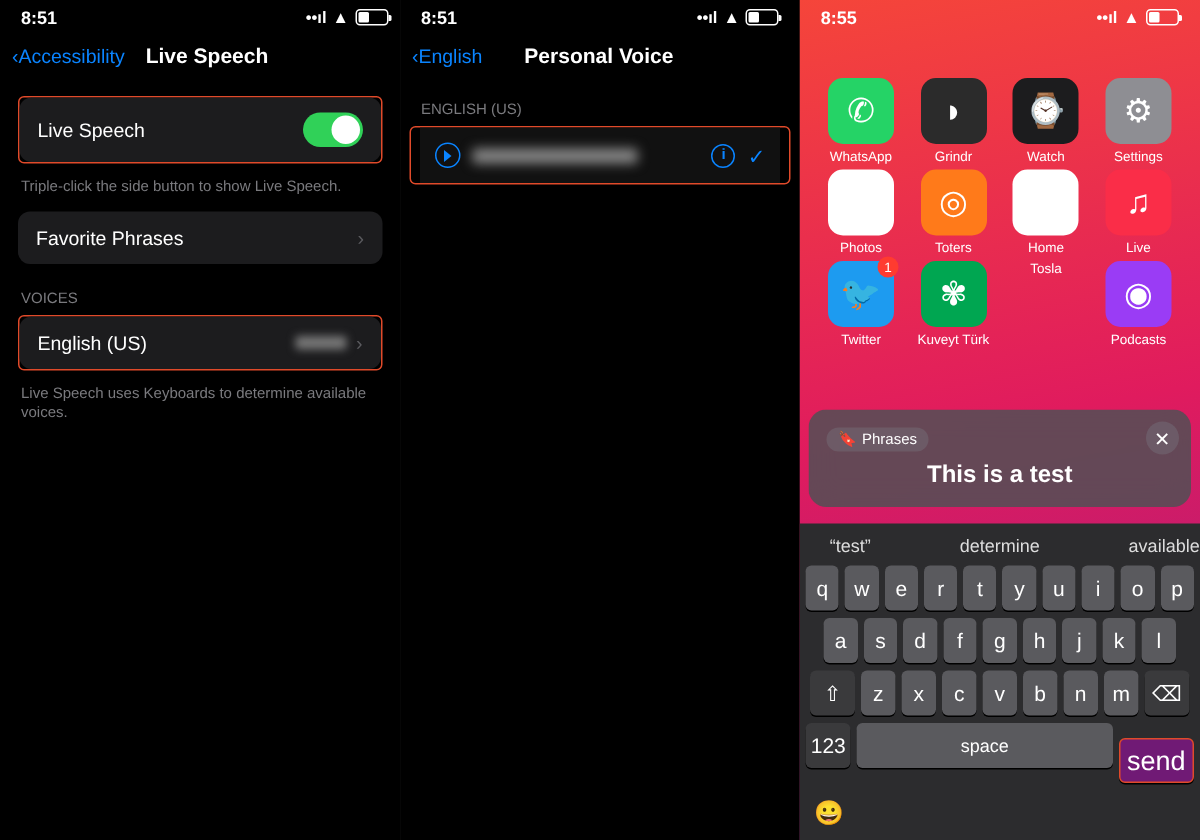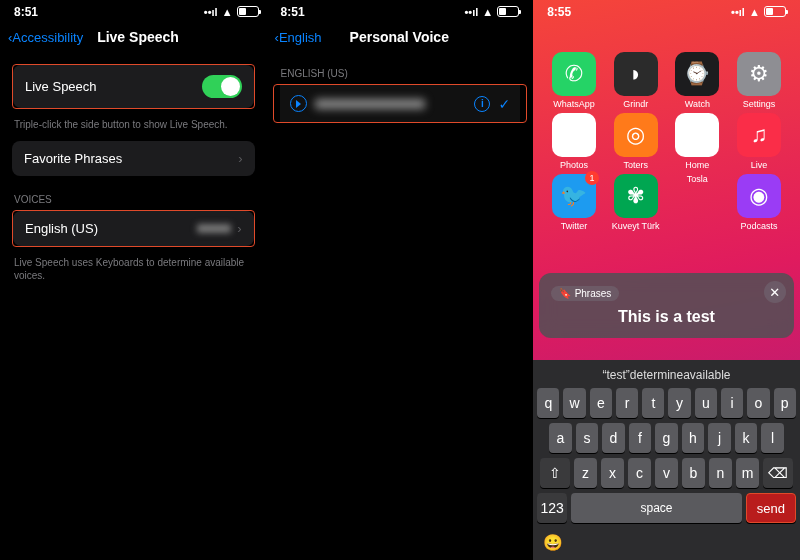--- a/index.html
+++ b/index.html
@@ -33,27 +33,27 @@
 .home { position:absolute; inset:0; background:linear-gradient(170deg,#f5453a 0%,#e01b5e 50%,#9c1d83 100%); }
 .grid { display:grid; grid-template-columns:repeat(4,1fr); gap:4px 0; padding:32px 10px 0; }
 .app { display:flex; flex-direction:column; align-items:center; font-size:9px; color:#fff; }
 .icon { width:44px; height:44px; border-radius:10px; margin-bottom:3px; display:flex; align-items:center; justify-content:center; font-size:22px; position:relative; }
 .badge { position:absolute; top:-3px; right:-3px; background:#ff3b30; color:#fff; border-radius:8px; font-size:9px; min-width:14px; height:14px; display:flex; align-items:center; justify-content:center; }
 .overlay { position:absolute; left:6px; right:6px; top:273px; background:rgba(80,80,85,.85); backdrop-filter:blur(10px); border-radius:12px; padding:10px 12px 12px; }
 .tag { background:rgba(120,120,128,.4); border-radius:10px; font-size:10px; padding:2px 8px; display:inline-flex; align-items:center; gap:3px; }
 .close { position:absolute; top:8px; right:8px; width:22px; height:22px; border-radius:50%; background:rgba(120,120,128,.4); display:flex; align-items:center; justify-content:center; font-size:13px; cursor:pointer; }
 .typed { font-size:16px; font-weight:600; margin-top:7px; color:#fff;text-align:center; }
 .kb { position:absolute; bottom:0; left:0; right:0; background:#2c2c2e; padding-top:4px; }
-.sug { display:flex; justify-content:center; padding:4px 0 6px; font-size:12px; color:#ddd; }
+.sug { display:flex; justify-content:space-between; padding:4px 0 6px; font-size:12px; color:#ddd;margin-left:20px; }
 .sug span:first-child::before{content:"“"} .sug span:first-child::after{content:"”"}
 .krow { display:flex; justify-content:center; gap:4px; padding:0 4px 5px; }
 .key { background:#5a5a5e; border-radius:4px; height:30px; min-width:21px; flex:1; display:flex; align-items:center; justify-content:center; font-size:14px; color:#fff; box-shadow:0 1px 0 #000; cursor:pointer; max-width:23px; }
 .key.fn { background:#3a3a3c; max-width:30px; font-size:14px; }
 .key.sp { max-width:none; flex:3; font-size:12px; }
-.key.send { background:#b91c1c; max-width:50px; font-size:13px; }
+.key.send { background:#701a75; max-width:50px; font-size:18px;margin-top:10px; }
 .emoji { padding:5px 10px 8px; font-size:16px; }
 </style>
 </head>
 <body>
 
 <div class="screen">
   <div class="status-bar">
     <span>8:51</span>
     <span class="status-right">
       <span>••ıl</span>

